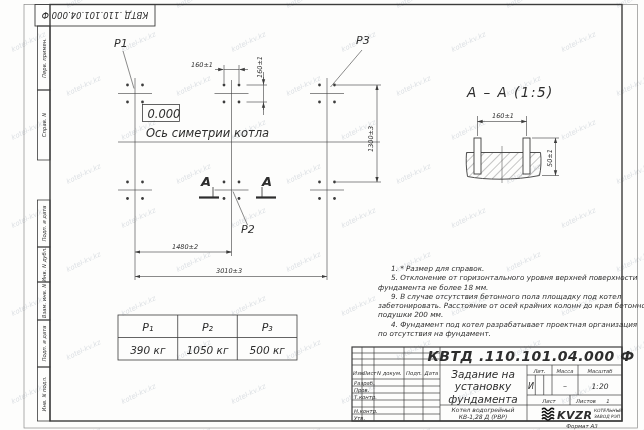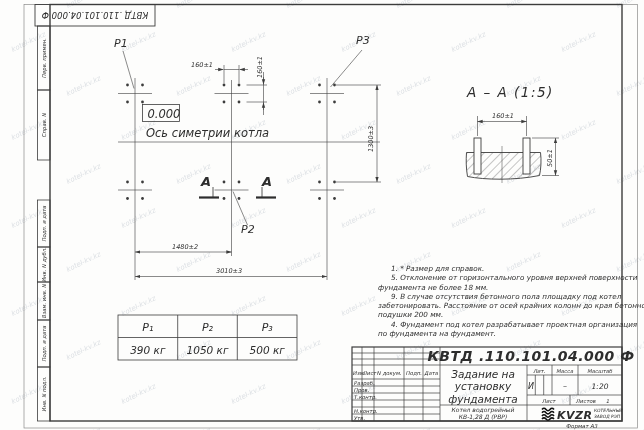--- a/index.html
+++ b/index.html
@@ -336,16 +336,16 @@
   </svg>
 
   <div class="notes">
     <div class="ind">1. * Размер для справок.</div>
     <div class="ind">5. Отклонение от горизонтального уровня верхней поверхности</div>
     <div>фундамента не более 18 мм.</div>
     <div class="ind">9. В случае отсутствия бетонного пола площадку под котел</div>
     <div>забетонировать. Расстояние от осей крайних колонн до края бетонной</div>
     <div>подушки 200 мм.</div>
     <div class="ind">4. Фундамент под котел разрабатывает проектная организация</div>
-    <div>по фундамента на фундамент.</div>
+    <div>по отсутствия на фундамент.</div>
   </div>
 
 </div>
 
 </body></html>

